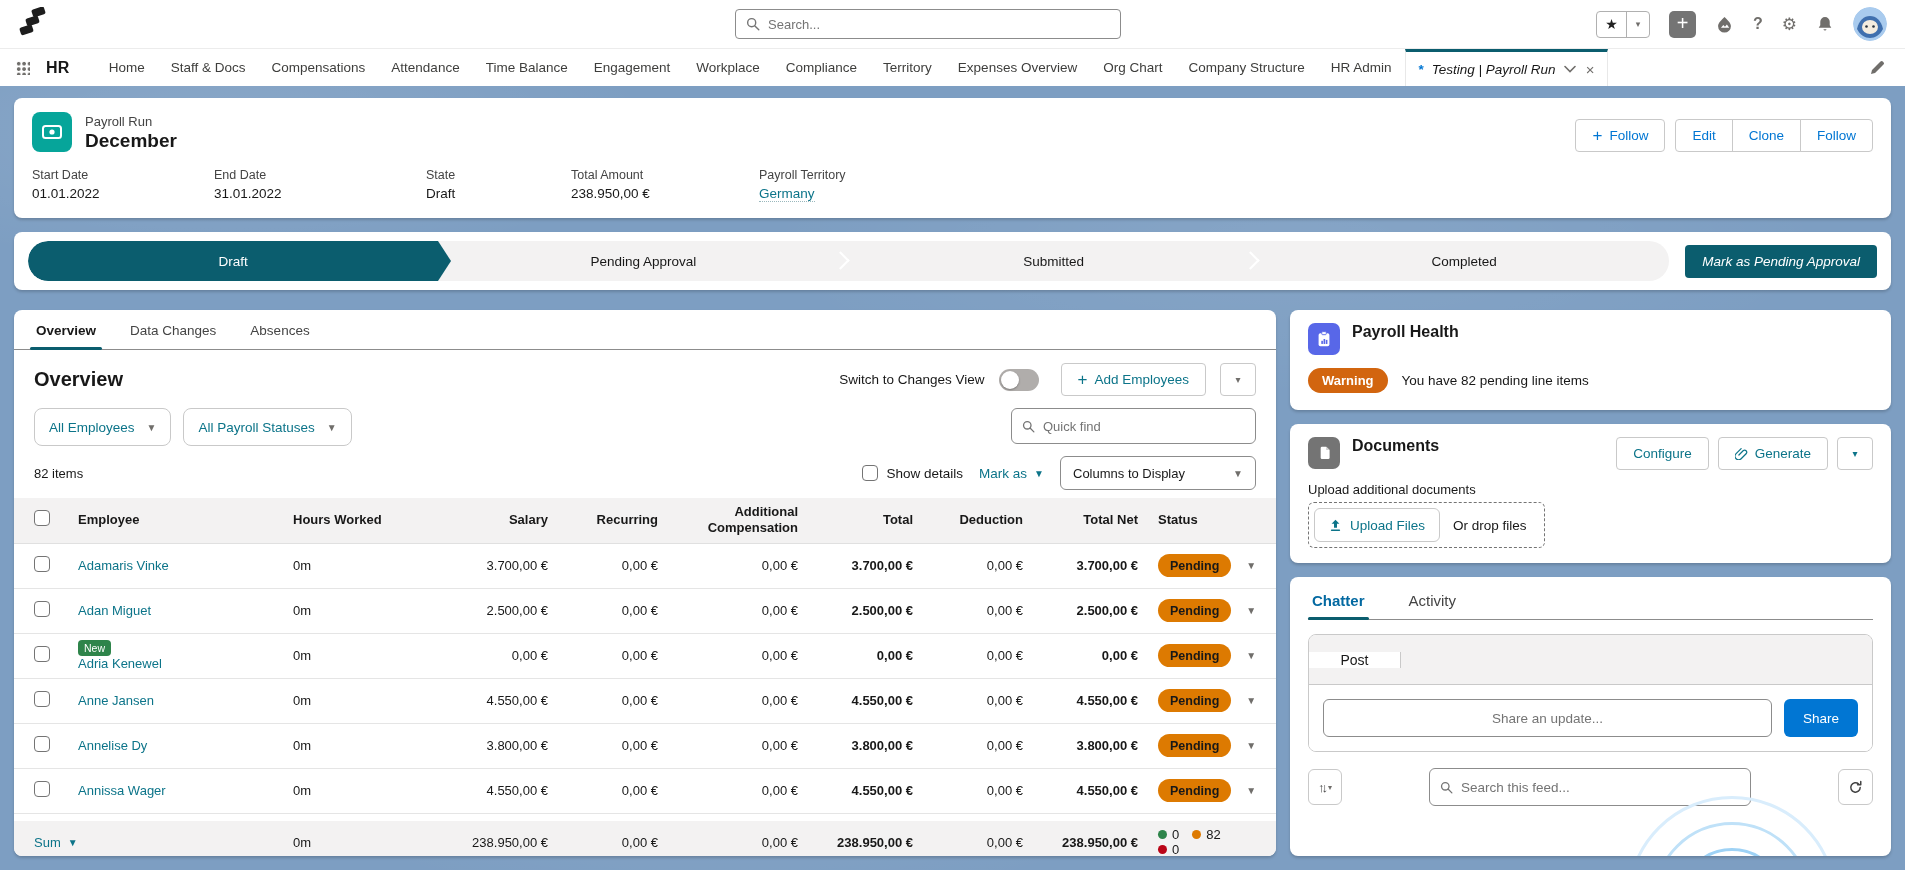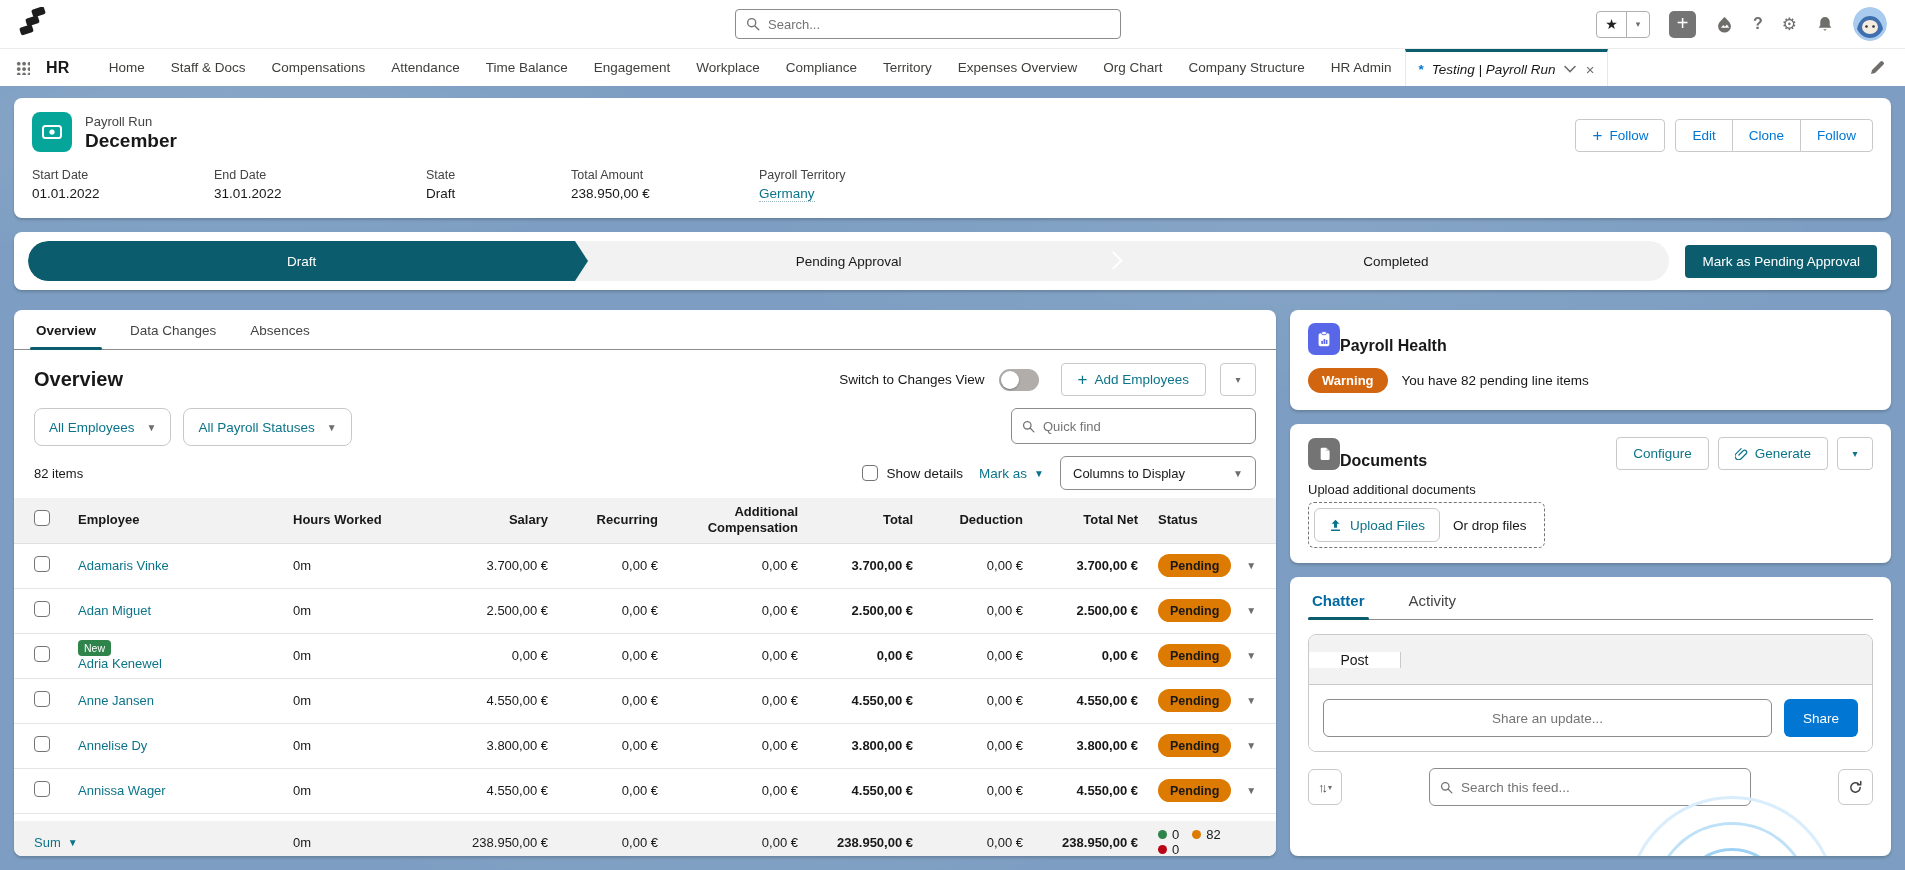--- a/index.html
+++ b/index.html
@@ -69,21 +69,21 @@
   
   .path-card{margin-top:14px; padding:9px 14px; display:flex; align-items:center; gap:16px;}
   .path{flex:1; height:40px; background:#f3f2f2; border-radius:20px; display:flex; overflow:hidden;}
   .stage{flex:1; display:flex; align-items:center; justify-content:center; font-size:13.5px; color:#181818; position:relative; cursor:pointer;}
   .stage.current{background:var(--teal-dark); color:#fff; border-radius:20px 0 0 20px;}
   .stage.current::after{content:""; position:absolute; right:-13px; top:0; border-left:13px solid var(--teal-dark);
     border-top:20px solid transparent; border-bottom:20px solid transparent; z-index:2;}
   .stage .sep{position:absolute; right:2px; top:50%; width:13px; height:13px; margin-top:-7px;
     border-top:2px solid #fff; border-right:2px solid #fff; transform:rotate(45deg);}
   .path-action{height:33px; background:var(--teal-dark); color:#fff; border:none; border-radius:4px;
-    font-size:13.5px; font-family:inherit; padding:0 17px; cursor:pointer; white-space:nowrap;}
+    font-size:13.5px; font-family:inherit; padding:0 17px; cursor:pointer; white-space:nowrap;font-style:italic;}
   
   .columns{display:flex; gap:14px; margin-top:20px; height:546px;}
   .left-card{width:1262px; height:100%; overflow:hidden; display:flex; flex-direction:column;}
   
   .lc-tabs{display:flex; gap:30px; padding:0 20px; border-bottom:1px solid #8c8c8c; height:40px; align-items:flex-end; flex-shrink:0;}
   .lc-tab{padding:0 2px 11px; font-size:13.5px; color:#444; position:relative; cursor:pointer;}
   .lc-tab.active{font-weight:bold; color:#181818;}
   .lc-tab.active::after{content:""; position:absolute; left:-4px; right:-4px; bottom:-1px; height:3px; background:var(--teal-dark); border-radius:2px;}
   
   .ov-head{display:flex; align-items:center; padding:13px 20px 8px; flex-shrink:0;}
@@ -126,21 +126,21 @@
   .badge-pending{background:var(--pending-orange); color:#181818; font-weight:bold; border-radius:999px; padding:4.5px 12px; font-size:12.5px; cursor:pointer;}
   .spacer-row td{height:8px; padding:0; border-bottom:none;}
   .sum-row td{background:#f3f2f2; border-bottom:none; height:38px;}
   .sum-label{color:var(--teal-link); display:inline-flex; align-items:center; gap:7px; cursor:pointer;}
   .sum-label .caret{color:var(--teal-link);}
   .dotpair{display:inline-flex; align-items:center; gap:5px; margin-right:13px;}
   .dot{width:9px; height:9px; border-radius:50%; display:inline-block;}
   
   .right-col{width:601px; display:flex; flex-direction:column; gap:14px; height:100%;}
   .ph-card{padding:13px 18px 17px; flex-shrink:0;}
-  .side-head{display:flex; align-items:flex-end; }
+  .side-head{display:flex; align-items:flex-start; gap:12px;}
   .side-icon{width:32px; height:32px; border-radius:7px; display:flex; align-items:center; justify-content:center; flex-shrink:0;}
   .side-title{font-size:16px; font-weight:bold;}
   .ph-body{margin-top:13px; display:flex; align-items:center; gap:14px;}
   .warning-pill{background:var(--warning-orange); color:#fff; font-weight:bold; border-radius:999px; padding:5px 14px; font-size:13px;}
   .ph-msg{font-size:13.5px;}
   .docs-card{padding:13px 18px 15px; flex-shrink:0;}
   .docs-actions{margin-left:auto; display:flex; gap:9px; align-items:center;}
   .docs-actions .btn{color:var(--teal-link);}
   .upload-hint{font-size:13px; margin-top:12px;}
   .upload-zone{margin-top:5px; border:1px dashed #747474; border-radius:6px; padding:5px; display:inline-flex; align-items:center; gap:13px;}
@@ -308,20 +308,24 @@
   <section class="card path-card">
     <div class="path">
         <div class="stage current">
           <span>Draft</span>
         </div>
         <div class="stage">
           <span>Pending Approval</span>
           <span class="sep"></span>
         </div>
         <div class="stage">
+          <span>Submitted</span>
+          <span class="sep"></span>
+        </div>
+        <div class="stage">
           <span>Completed</span>
         </div>
       </div>
     <button class="path-action">Mark as Pending Approval</button>
   </section>
 
   <div class="columns">
 
     <section class="card left-card">
       <div class="lc-tabs">

